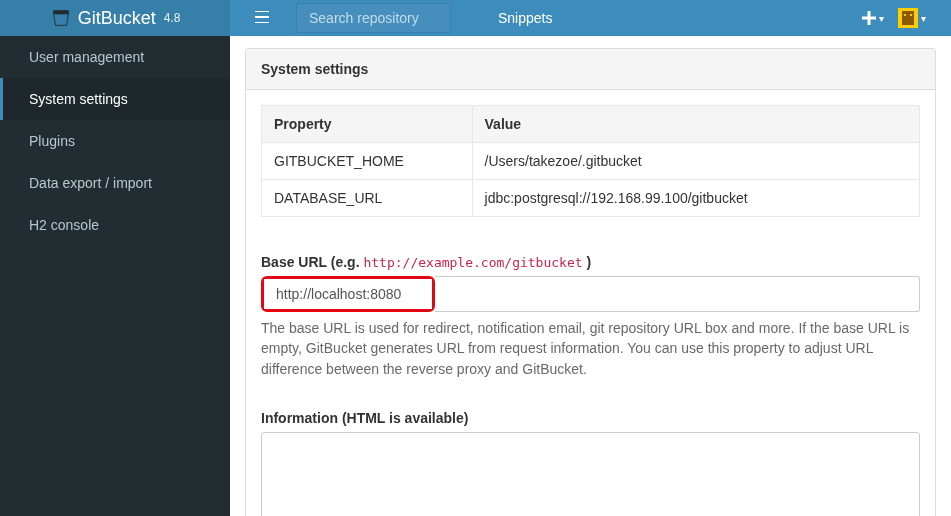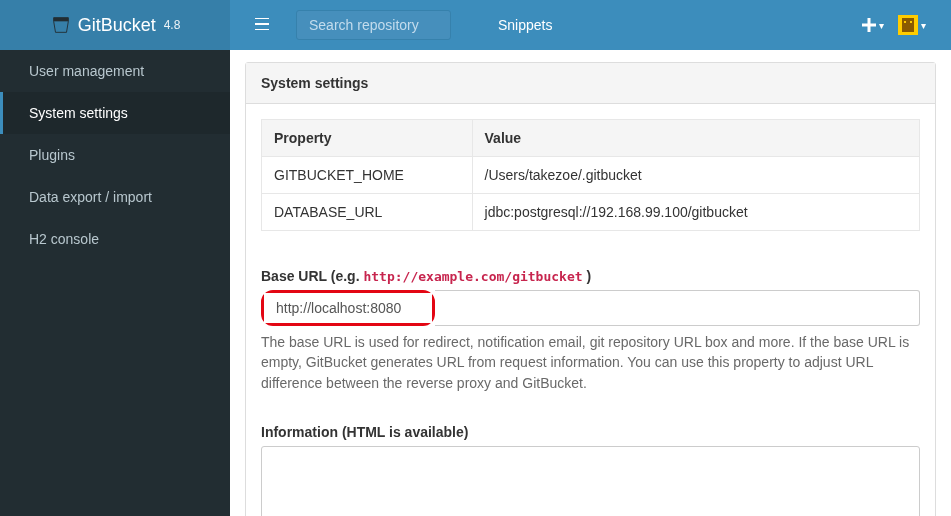--- a/index.html
+++ b/index.html
@@ -1,19 +1,19 @@
 <!DOCTYPE html>
 <html><head>
   <meta charset="utf-8">
   <style>
     * { box-sizing: border-box; margin: 0; padding: 0; }
     body { font-family: "Helvetica Neue", Helvetica, Arial, sans-serif; font-size: 14px; color: #333; background: #fff; }
     
     .topbar {
-      height: 50px;
+      height: 36px;
       background: #fef9c3;
       display: flex;
       align-items: center;
       color: #fff;
     }
     .topbar-brand {
       width: 230px;
       height: 50px;
       background: #367fa9;
       display: flex;
@@ -164,35 +164,35 @@
     .field-label {
       font-weight: bold;
       margin-bottom: 6px;
       color: #333;
       display: block;
     }
     .eg-code {
       color: #c7254e;
       font-family: Menlo, Monaco, Consolas, monospace;
       font-size: 13px;
-      font-weight: bold;
+      font-weight: normal;
     }
     .form-input {
       width: 100%;
       padding: 7px 12px;
       border: 1px solid #ccc;
       border-radius: 3px;
       font-size: 14px;
       color: #555;
     }
     .highlight-box {
       border: 3px solid #e30613;
       width: 174px;
       margin-bottom: 4px;
-      border-radius: 12px;
+      border-radius: 6px;
     }
     .highlight-box .form-input {
       border: none;
       border-radius: 0;
     }
     .base-url-row {
       display: flex;
       align-items: stretch;
     }
     .base-url-rest {

